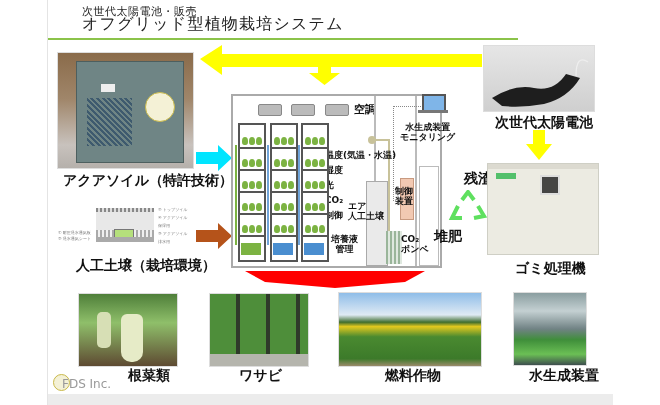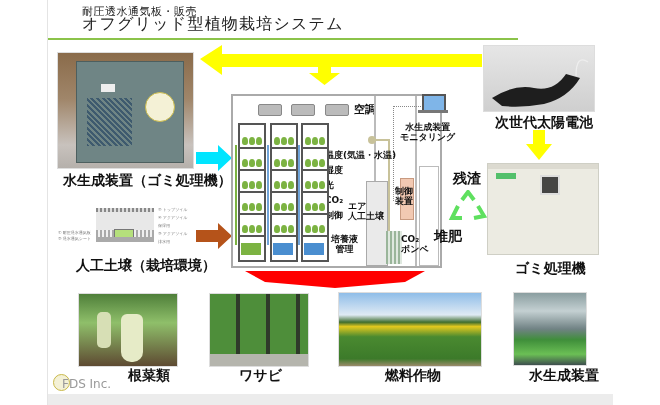--- a/index.html
+++ b/index.html
@@ -18,37 +18,37 @@
   .shelf { position:absolute; left:0; right:0; height:2px; background:#555; }
   .plant { position:absolute; width:6px; height:8px; background:#7cb342; border-radius:50% 50% 40% 40%; }
   .ac { width:22px; height:10px; background:#bbb; border:1px solid #888; border-radius:2px; }
 </style>
 </head>
 <body>
 
 <div class="abs slide-edge"></div>
 <div class="abs bottom-band"></div>
 
-<div class="abs subtitle">耐圧透水通気板・販売</div>
+<div class="abs subtitle">次世代太陽電池・販売</div>
 <div class="abs title">オフグリッド型植物栽培システム</div>
 <div class="abs title-rule"></div>
 
 <svg class="abs" style="left:200px;top:45px" width="290" height="40">
   <polygon points="0,14 22,0 22,9 282,9 282,22 22,22 22,30" fill="#ffff00"></polygon>
   <polygon points="118,22 131,22 131,28 140,28 124.5,40 109,28 118,28" fill="#ffff00"></polygon>
 </svg>
 
 <div class="abs photo" style="left:57px;top:52px;width:135px;height:115px;background:linear-gradient(180deg,#8a6b4a 0%,#a0866a 40%,#c8c2bd 80%,#b5b0ab 100%);">
   <div class="abs" style="left:18px;top:8px;width:106px;height:100px;background:#6f8585;border:1px solid #4d5f5f;">
     <div class="abs" style="left:10px;top:36px;width:45px;height:48px;background:repeating-linear-gradient(45deg,#3e5a6e 0 2px,#6f8585 2px 4px);"></div>
     <div class="abs" style="left:68px;top:30px;width:28px;height:28px;border-radius:50%;background:#f4f1d6;border:1px solid #c9b94a;"></div>
     <div class="abs" style="left:24px;top:22px;width:14px;height:8px;background:#eee;"></div>
   </div>
 </div>
-<div class="abs label" style="left:63px;top:172px;">水生成装置（ゴミ処理機）</div>
+<div class="abs label" style="left:63px;top:172px;">アクアソイル（特許技術）</div>
 
 <svg class="abs" style="left:196px;top:145px" width="38" height="26">
   <polygon points="0,7 22,7 22,0 36,13 22,26 22,19 0,19" fill="#00e5ff"></polygon>
 </svg>
 
 <div class="abs" style="left:58px;top:205px;width:130px;height:45px;">
   <div class="abs" style="left:38px;top:3px;width:58px;height:4px;background:repeating-linear-gradient(90deg,#888 0 2px,#ddd 2px 4px);"></div>
   <div class="abs" style="left:38px;top:7px;width:58px;height:18px;background:#e8e8e8;"></div>
   <div class="abs" style="left:38px;top:25px;width:58px;height:7px;background:repeating-linear-gradient(90deg,#aaa 0 2px,#f0f0f0 2px 4px);"></div>
   <div class="abs" style="left:56px;top:24px;width:18px;height:7px;background:#b5e07c;border:1px solid #777;"></div>
@@ -196,21 +196,21 @@
     <path d="M8,52 Q30,38 50,42 Q70,46 82,28 L96,32 Q84,52 60,58 Q38,62 18,60 Z" fill="#1e1e1e"></path>
     <path d="M92,30 Q92,8 104,16" stroke="#eee" fill="none" stroke-width="1.2"></path>
   </svg>
 </div>
 <div class="abs label" style="left:495px;top:114px;">次世代太陽電池</div>
 
 <svg class="abs" style="left:526px;top:130px" width="26" height="30">
   <polygon points="7,0 19,0 19,14 26,14 13,30 0,14 7,14" fill="#ffff00"></polygon>
 </svg>
 
-<div class="abs label" style="left:453px;top:170px;">残渣</div>
+<div class="abs label" style="left:464px;top:170px;">残渣</div>
 <svg class="abs" style="left:448px;top:190px" width="40" height="36">
   <g fill="none" stroke="#5fe05f" stroke-width="4">
     <path d="M14,10 L20,2 L26,10"></path>
     <path d="M30,16 L36,26 L26,28"></path>
     <path d="M14,28 L4,28 L10,16"></path>
   </g>
 </svg>
 <div class="abs label" style="left:434px;top:228px;">堆肥</div>
 
 <div class="abs" style="left:487px;top:163px;width:110px;height:90px;background:#ecebe2;border:1px solid #cfcfc5;">

